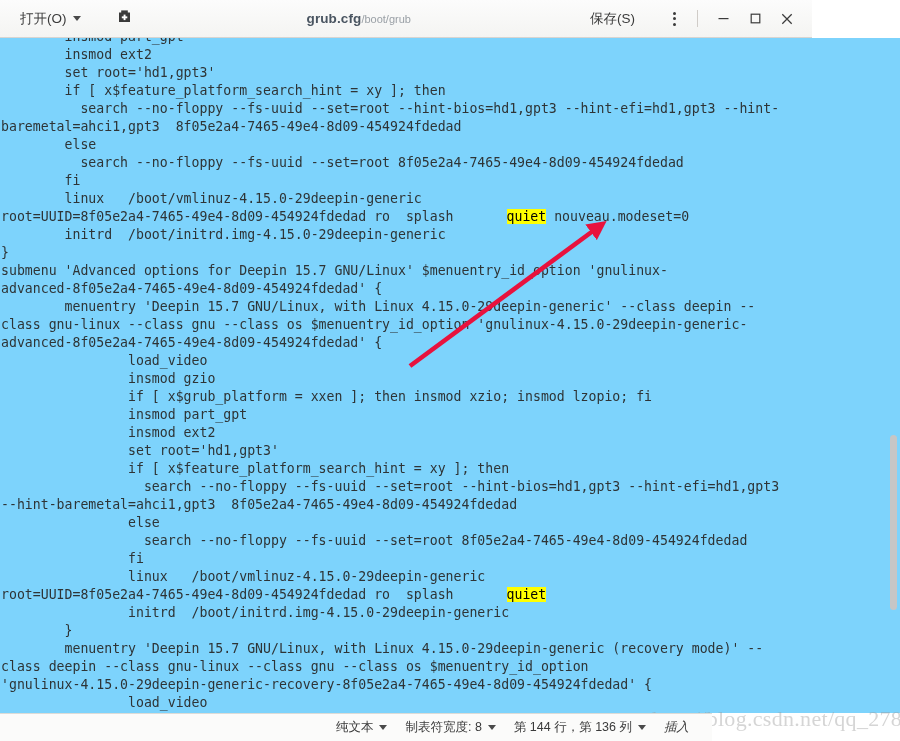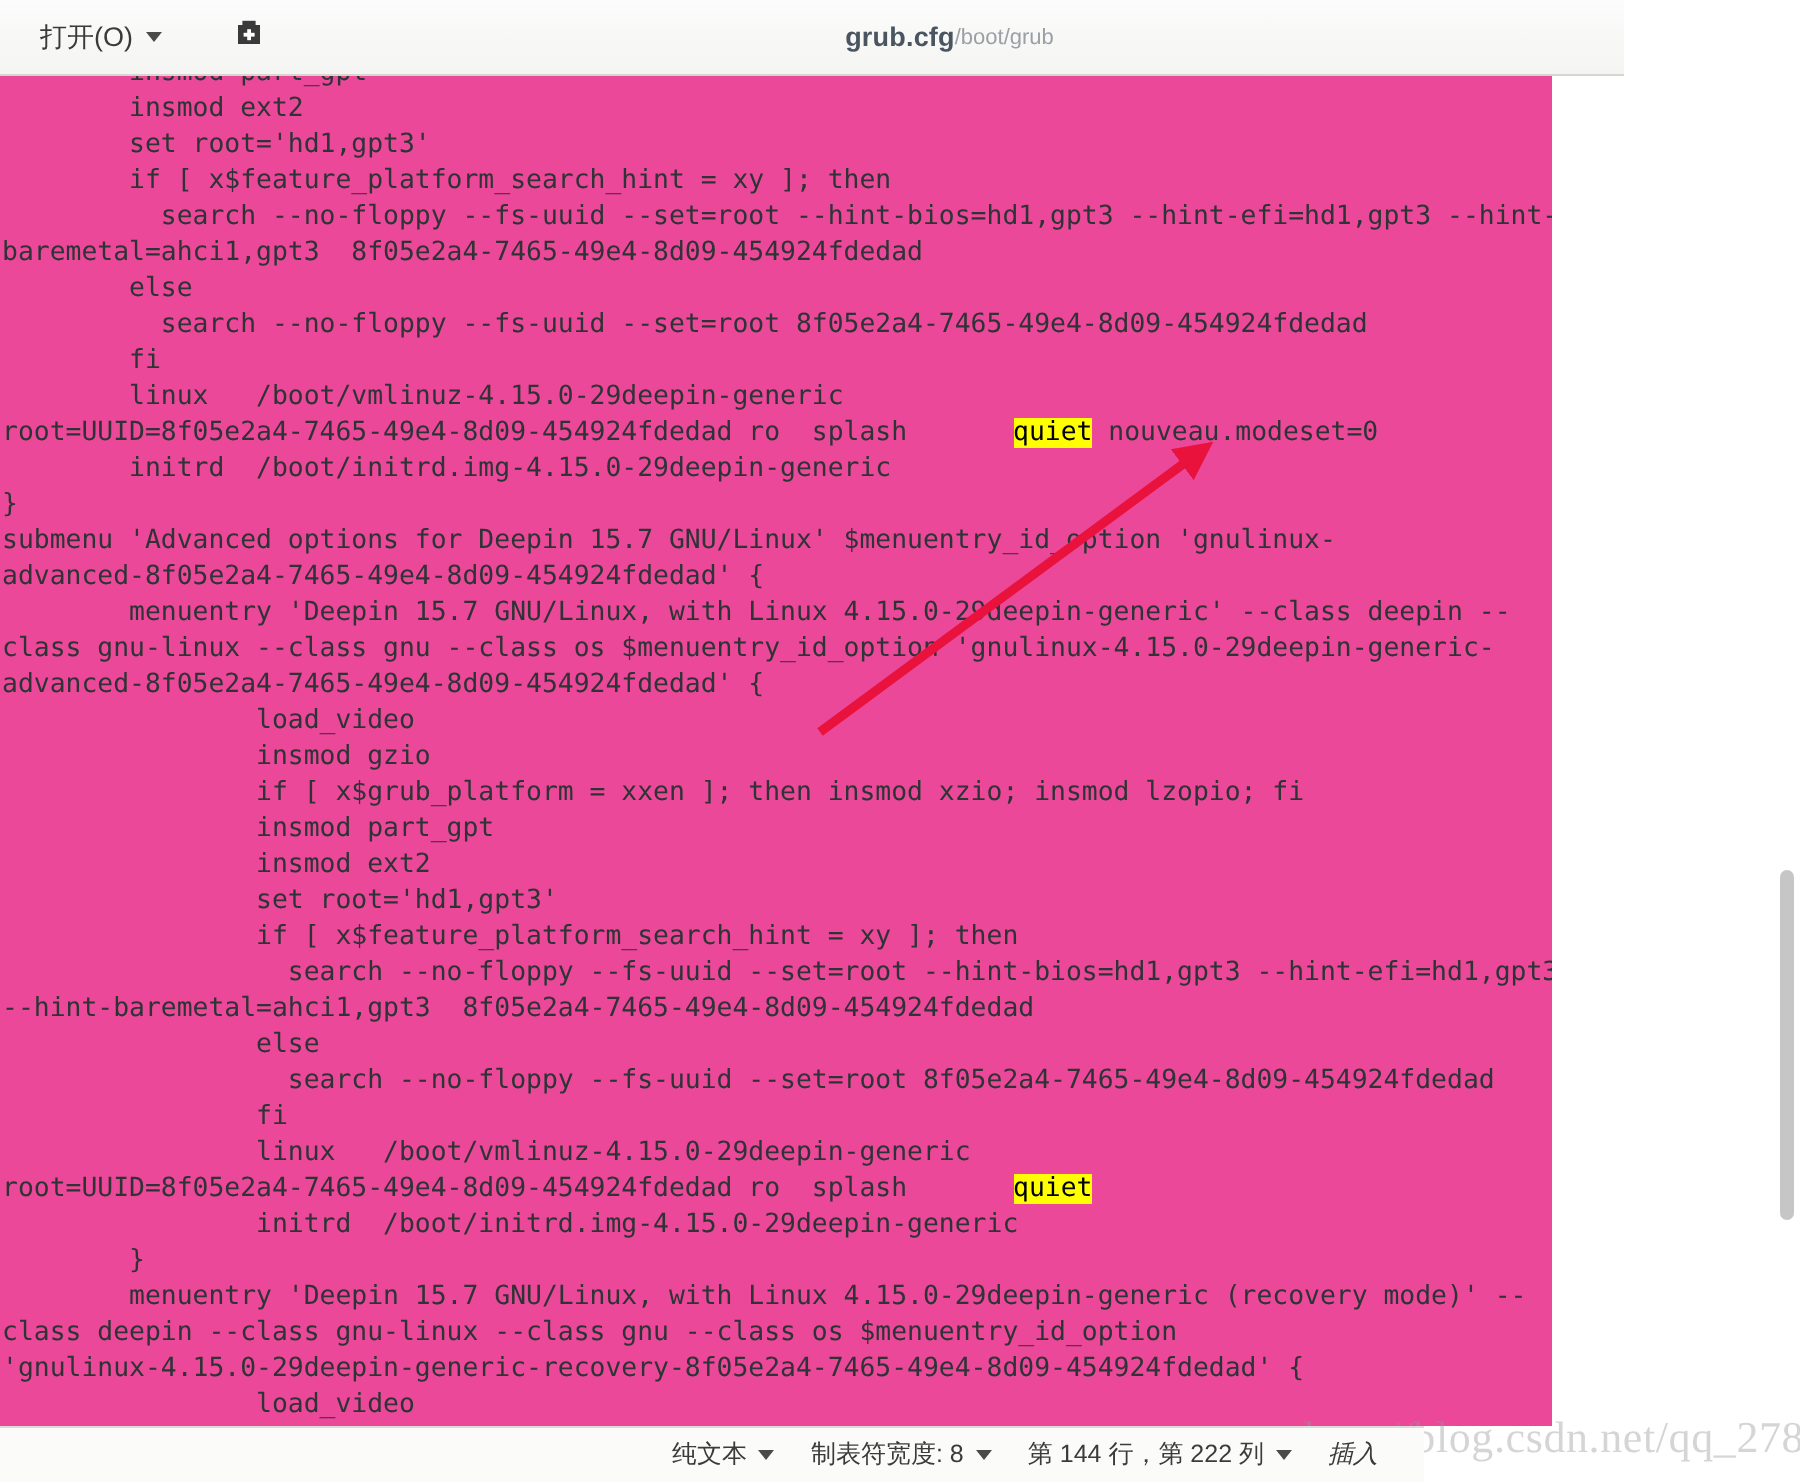--- a/index.html
+++ b/index.html
@@ -120,23 +120,23 @@
     justify-content: center;
     cursor: default;
     color: #3b3b3b;
   }
 
   
   #editor {
     position: absolute;
     left: 0;
     top: 38px;
-    width: 776px;
+    width: 900px;
     height: 675px;
-    background: #ec4899;
+    background: #7dd3fc;
     overflow: hidden;
   }
   #code {
     position: absolute;
     left: 0;
     top: -10px;
     width: 890px;
     font-family: "DejaVu Sans Mono", "Liberation Mono", monospace;
     font-size: 13.2px;
     line-height: 18px;
@@ -246,20 +246,44 @@
         </svg>
       </span>
     </div>
   </div>
 
   <div class="tb-center">
     <div class="doc-title">grub.cfg</div>
     <div class="doc-subtitle">/boot/grub</div>
   </div>
 
+  <div class="tb-right">
+    <div class="save-btn">保存(S)</div>
+    <div class="kebab">
+      <i></i>
+      <i></i>
+      <i></i>
+    </div>
+    <div class="tb-sep"></div>
+    <div class="wbtn">
+      <svg width="13" height="13" viewBox="0 0 13 13">
+        <rect x="1.5" y="6" width="10" height="1.2" fill="#3b3b3b"></rect>
+      </svg>
+    </div>
+    <div class="wbtn">
+      <svg width="13" height="13" viewBox="0 0 13 13">
+        <rect x="2.2" y="2.2" width="8.6" height="8.6" fill="none" stroke="#3b3b3b" stroke-width="1.2"></rect>
+      </svg>
+    </div>
+    <div class="wbtn">
+      <svg width="14" height="14" viewBox="0 0 14 14">
+        <path d="M2.3 2.3 L11.7 11.7 M11.7 2.3 L2.3 11.7" stroke="#3b3b3b" stroke-width="1.25" fill="none"></path>
+      </svg>
+    </div>
+  </div>
 </div>
 
 <div id="editor">
   <div id="code"><div class="ln">        insmod part_gpt</div><div class="ln">        insmod ext2</div><div class="ln">        set root='hd1,gpt3'</div><div class="ln">        if [ x$feature_platform_search_hint = xy ]; then</div><div class="ln">          search --no-floppy --fs-uuid --set=root --hint-bios=hd1,gpt3 --hint-efi=hd1,gpt3 --hint-</div><div class="ln">baremetal=ahci1,gpt3  8f05e2a4-7465-49e4-8d09-454924fdedad</div><div class="ln">        else</div><div class="ln">          search --no-floppy --fs-uuid --set=root 8f05e2a4-7465-49e4-8d09-454924fdedad</div><div class="ln">        fi</div><div class="ln">        linux   /boot/vmlinuz-4.15.0-29deepin-generic</div><div class="ln">root=UUID=8f05e2a4-7465-49e4-8d09-454924fdedad ro  splash <span class="hl">quiet</span> nouveau.modeset=0</div><div class="ln">        initrd  /boot/initrd.img-4.15.0-29deepin-generic</div><div class="ln">}</div><div class="ln">submenu 'Advanced options for Deepin 15.7 GNU/Linux' $menuentry_id_option 'gnulinux-</div><div class="ln">advanced-8f05e2a4-7465-49e4-8d09-454924fdedad' {</div><div class="ln">        menuentry 'Deepin 15.7 GNU/Linux, with Linux 4.15.0-29deepin-generic' --class deepin --</div><div class="ln">class gnu-linux --class gnu --class os $menuentry_id_option 'gnulinux-4.15.0-29deepin-generic-</div><div class="ln">advanced-8f05e2a4-7465-49e4-8d09-454924fdedad' {</div><div class="ln">                load_video</div><div class="ln">                insmod gzio</div><div class="ln">                if [ x$grub_platform = xxen ]; then insmod xzio; insmod lzopio; fi</div><div class="ln">                insmod part_gpt</div><div class="ln">                insmod ext2</div><div class="ln">                set root='hd1,gpt3'</div><div class="ln">                if [ x$feature_platform_search_hint = xy ]; then</div><div class="ln">                  search --no-floppy --fs-uuid --set=root --hint-bios=hd1,gpt3 --hint-efi=hd1,gpt3</div><div class="ln">--hint-baremetal=ahci1,gpt3  8f05e2a4-7465-49e4-8d09-454924fdedad</div><div class="ln">                else</div><div class="ln">                  search --no-floppy --fs-uuid --set=root 8f05e2a4-7465-49e4-8d09-454924fdedad</div><div class="ln">                fi</div><div class="ln">                linux   /boot/vmlinuz-4.15.0-29deepin-generic</div><div class="ln">root=UUID=8f05e2a4-7465-49e4-8d09-454924fdedad ro  splash <span class="hl">quiet</span></div><div class="ln">                initrd  /boot/initrd.img-4.15.0-29deepin-generic</div><div class="ln">        }</div><div class="ln">        menuentry 'Deepin 15.7 GNU/Linux, with Linux 4.15.0-29deepin-generic (recovery mode)' --</div><div class="ln">class deepin --class gnu-linux --class gnu --class os $menuentry_id_option</div><div class="ln">'gnulinux-4.15.0-29deepin-generic-recovery-8f05e2a4-7465-49e4-8d09-454924fdedad' {</div><div class="ln">                load_video</div></div>
 </div>
 
 <div id="scrollbar">
   <div id="scrollthumb"></div>
 </div>
 
@@ -277,17 +301,17 @@
 <div id="statusbar">
   <div class="sb-item">
     <span>纯文本</span>
     <span class="caret-down"></span>
   </div>
   <div class="sb-item">
     <span>制表符宽度: 8</span>
     <span class="caret-down"></span>
   </div>
   <div class="sb-item">
-    <span>第 144 行，第 222 列</span>
+    <span>第 144 行，第 136 列</span>
     <span class="caret-down"></span>
   </div>
   <div class="sb-static">插入</div>
 </div>
 
 </body></html>

